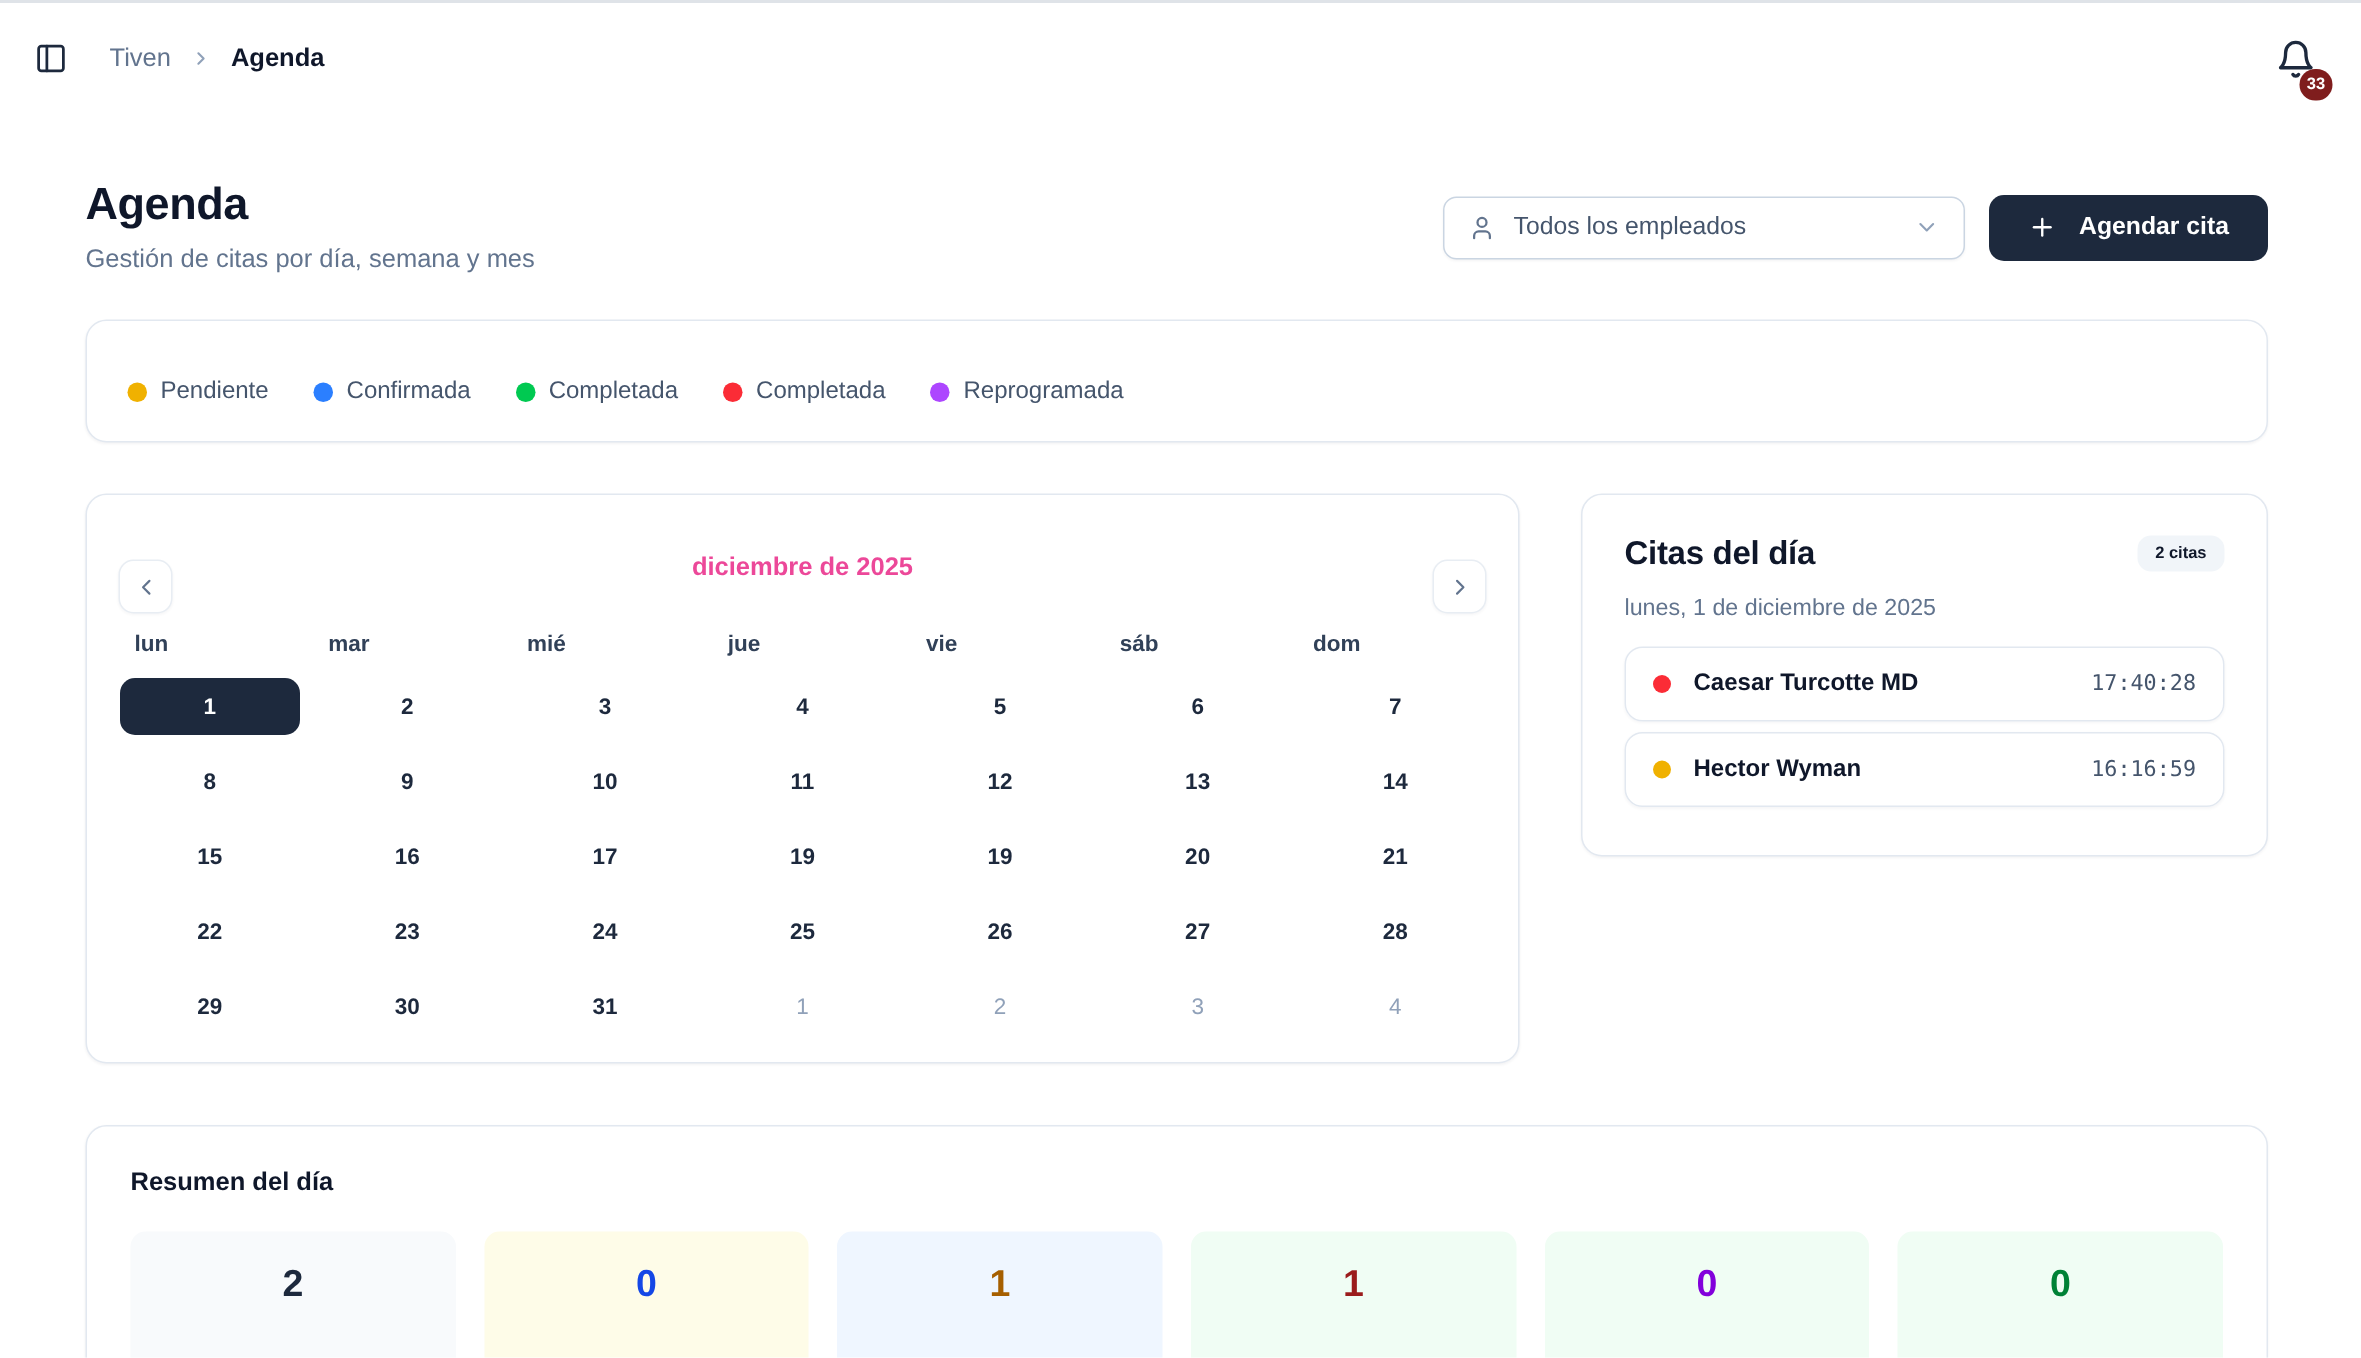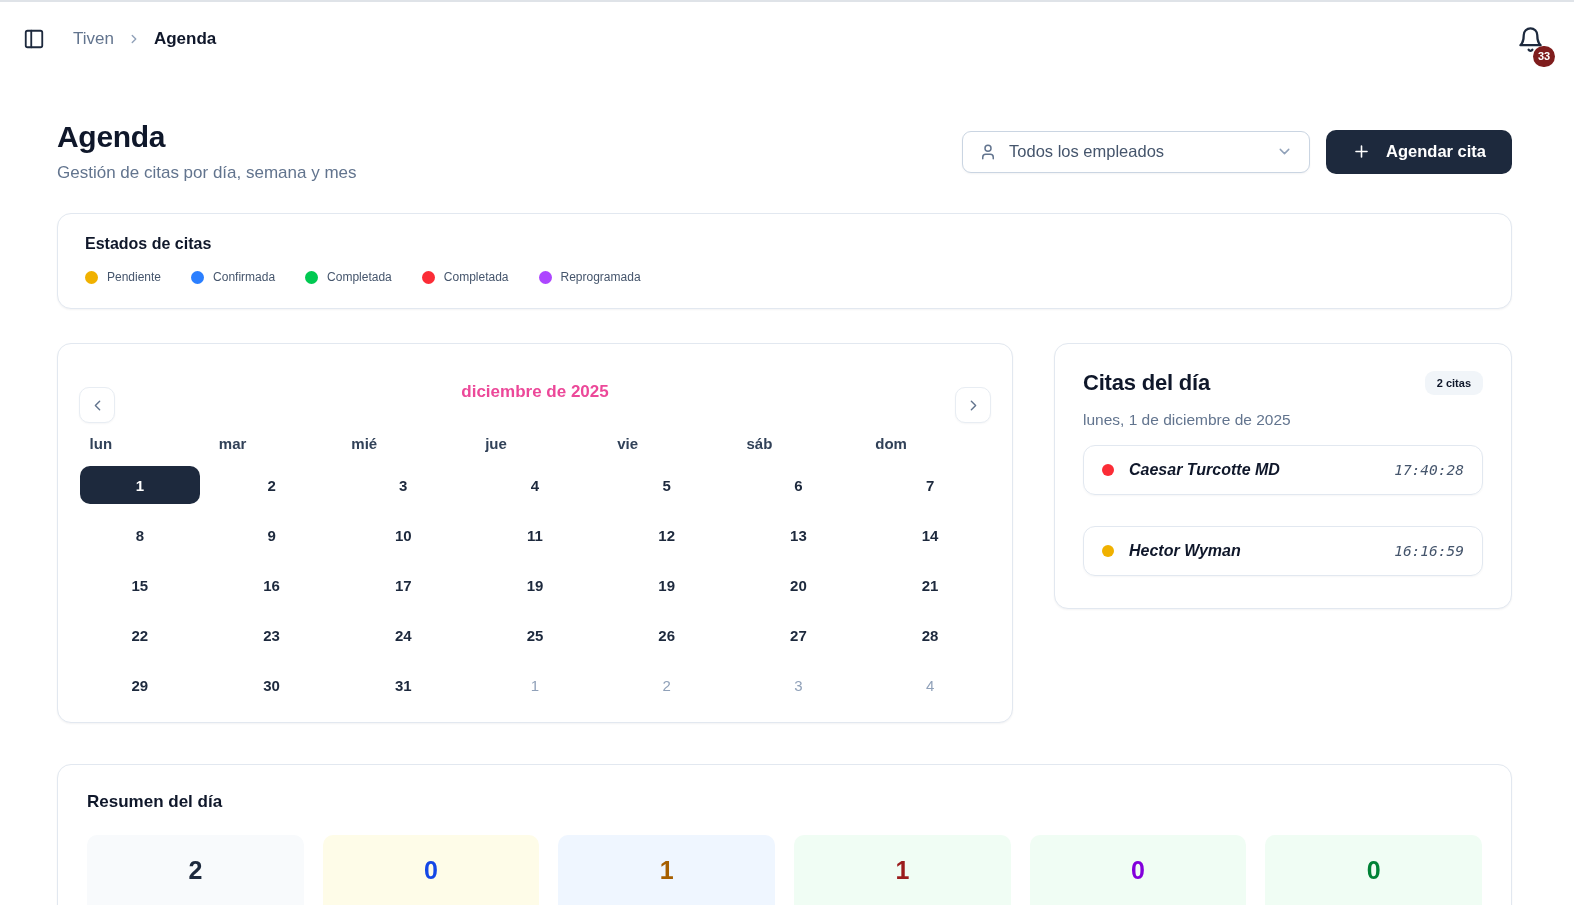--- a/index.html
+++ b/index.html
@@ -76,21 +76,21 @@
     border-radius: 14px;
     box-shadow: 0 1px 2px rgba(15,23,42,.05);
   }
 
   
   .legend-card { margin-top: 30px; padding: 21px 27px 24px; }
   .legend-title { font-size: 16px; font-weight: 700; color: #0f172a; }
   .legend-row { margin-top: 17px; display: flex; align-items: center; gap: 30px; }
   .legend-item { display: flex; align-items: center; gap: 9px; }
   .legend-dot { width: 13px; height: 13px; border-radius: 50%; }
-  .legend-label { font-size: 12px; color: #45556c; }
+  .legend-label { font-size: 16px; color: #45556c; }
 
   
   .middle-row { display: flex; align-items: flex-start; gap: 41px; margin-top: 34px; }
 
   .calendar-card { width: 956px; padding: 16px 16px 18px; }
   .cal-header { position: relative; height: 64px; }
   .cal-nav {
     position: absolute; top: 27px;
     width: 36px; height: 36px;
     border: 1px solid #e8edf3; border-radius: 10px;
@@ -128,21 +128,21 @@
   
   .citas-card { flex: 1; padding: 26px 28px 32px; }
   .citas-head { display: flex; align-items: center; justify-content: space-between; }
   .citas-title { font-size: 22px; font-weight: 700; color: #0f172a; letter-spacing: -0.2px; }
   .citas-badge {
     background: #f1f5f9; color: #0f172a;
     font-size: 11px; font-weight: 600;
     padding: 6px 12px; border-radius: 9px;
   }
   .citas-date { margin-top: 15px; font-size: 15.5px; color: #62748e; }
-  .citas-list { margin-top: 16px; display: flex; flex-direction: column; gap: 31px; font-style: italic; }
+  .citas-list { margin-top: 16px; display: flex; flex-direction: column; gap: 7px; }
   .cita-item {
     height: 50px;
     border: 1px solid #e2e8f0; border-radius: 12px;
     display: flex; align-items: center;
     padding: 0 18px;
     box-shadow: 0 1px 2px rgba(15,23,42,.04);
     cursor: pointer;
   }
   .cita-dot { width: 12px; height: 12px; border-radius: 50%; flex-shrink: 0; }
   .cita-name { margin-left: 15px; font-size: 16px; font-weight: 700; color: #0f172a; }
@@ -222,21 +222,20 @@
               <path d="M5 12h14"></path>
               <path d="M12 5v14"></path>
             </svg>
         </span>
         <span>Agendar cita</span>
       </button>
     </div>
   </section>
 
   <section class="card legend-card">
-    <h2 class="legend-title">Estados de citas</h2>
     <div class="legend-row">
 
         <div class="legend-item">
           <span class="legend-dot" style="background: rgb(240, 177, 0);"></span>
           <span class="legend-label">Pendiente</span>
         </div>
 
         <div class="legend-item">
           <span class="legend-dot" style="background: rgb(43, 127, 255);"></span>
           <span class="legend-label">Confirmada</span>

